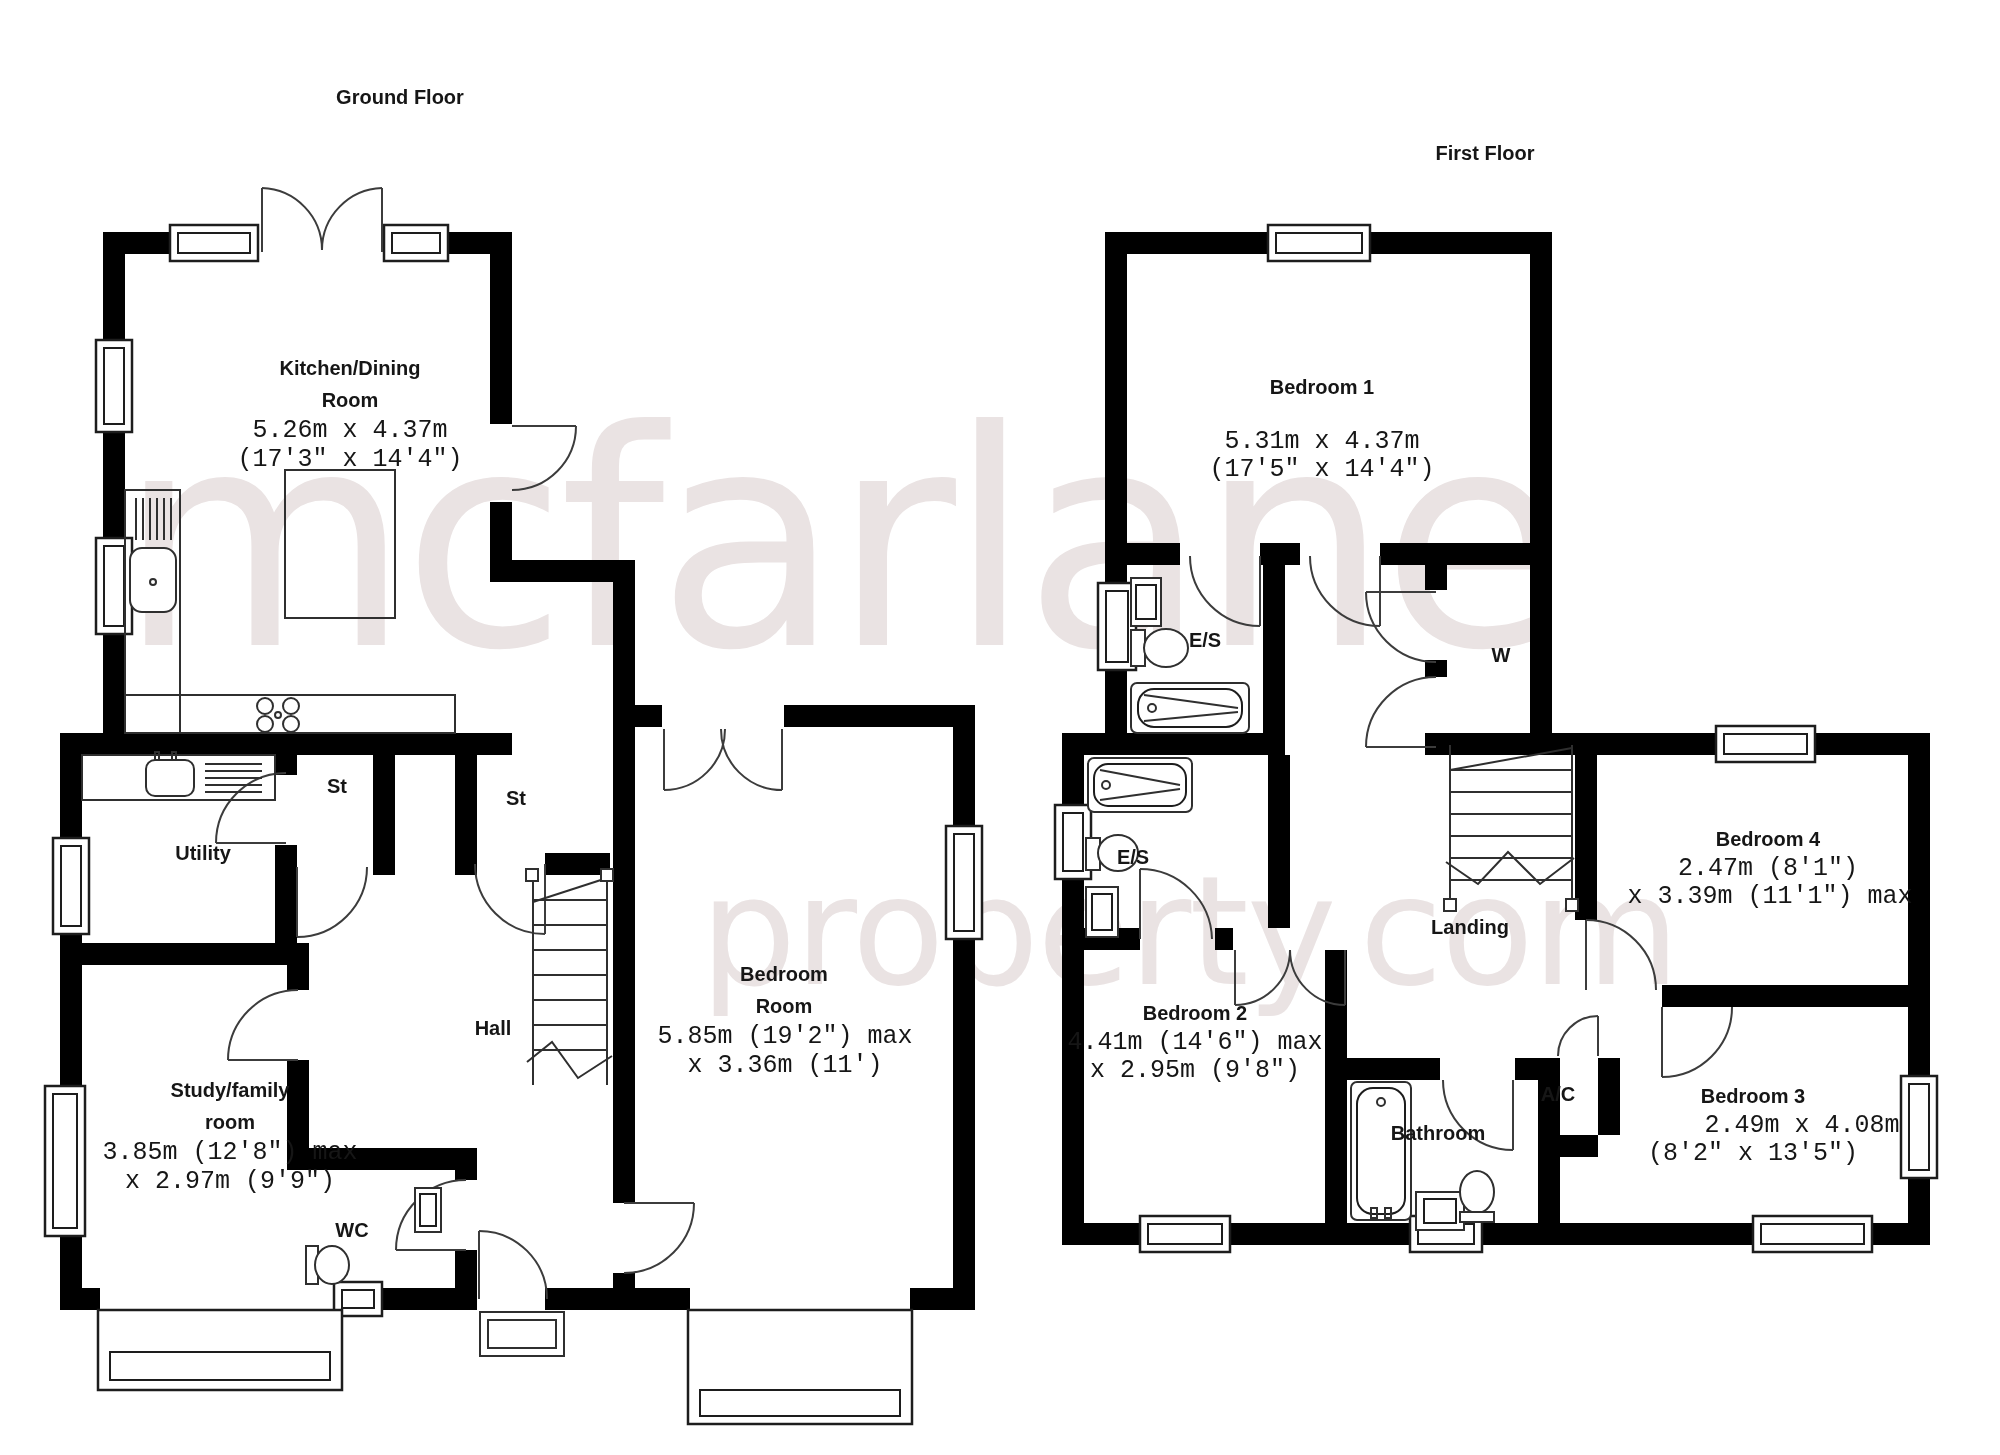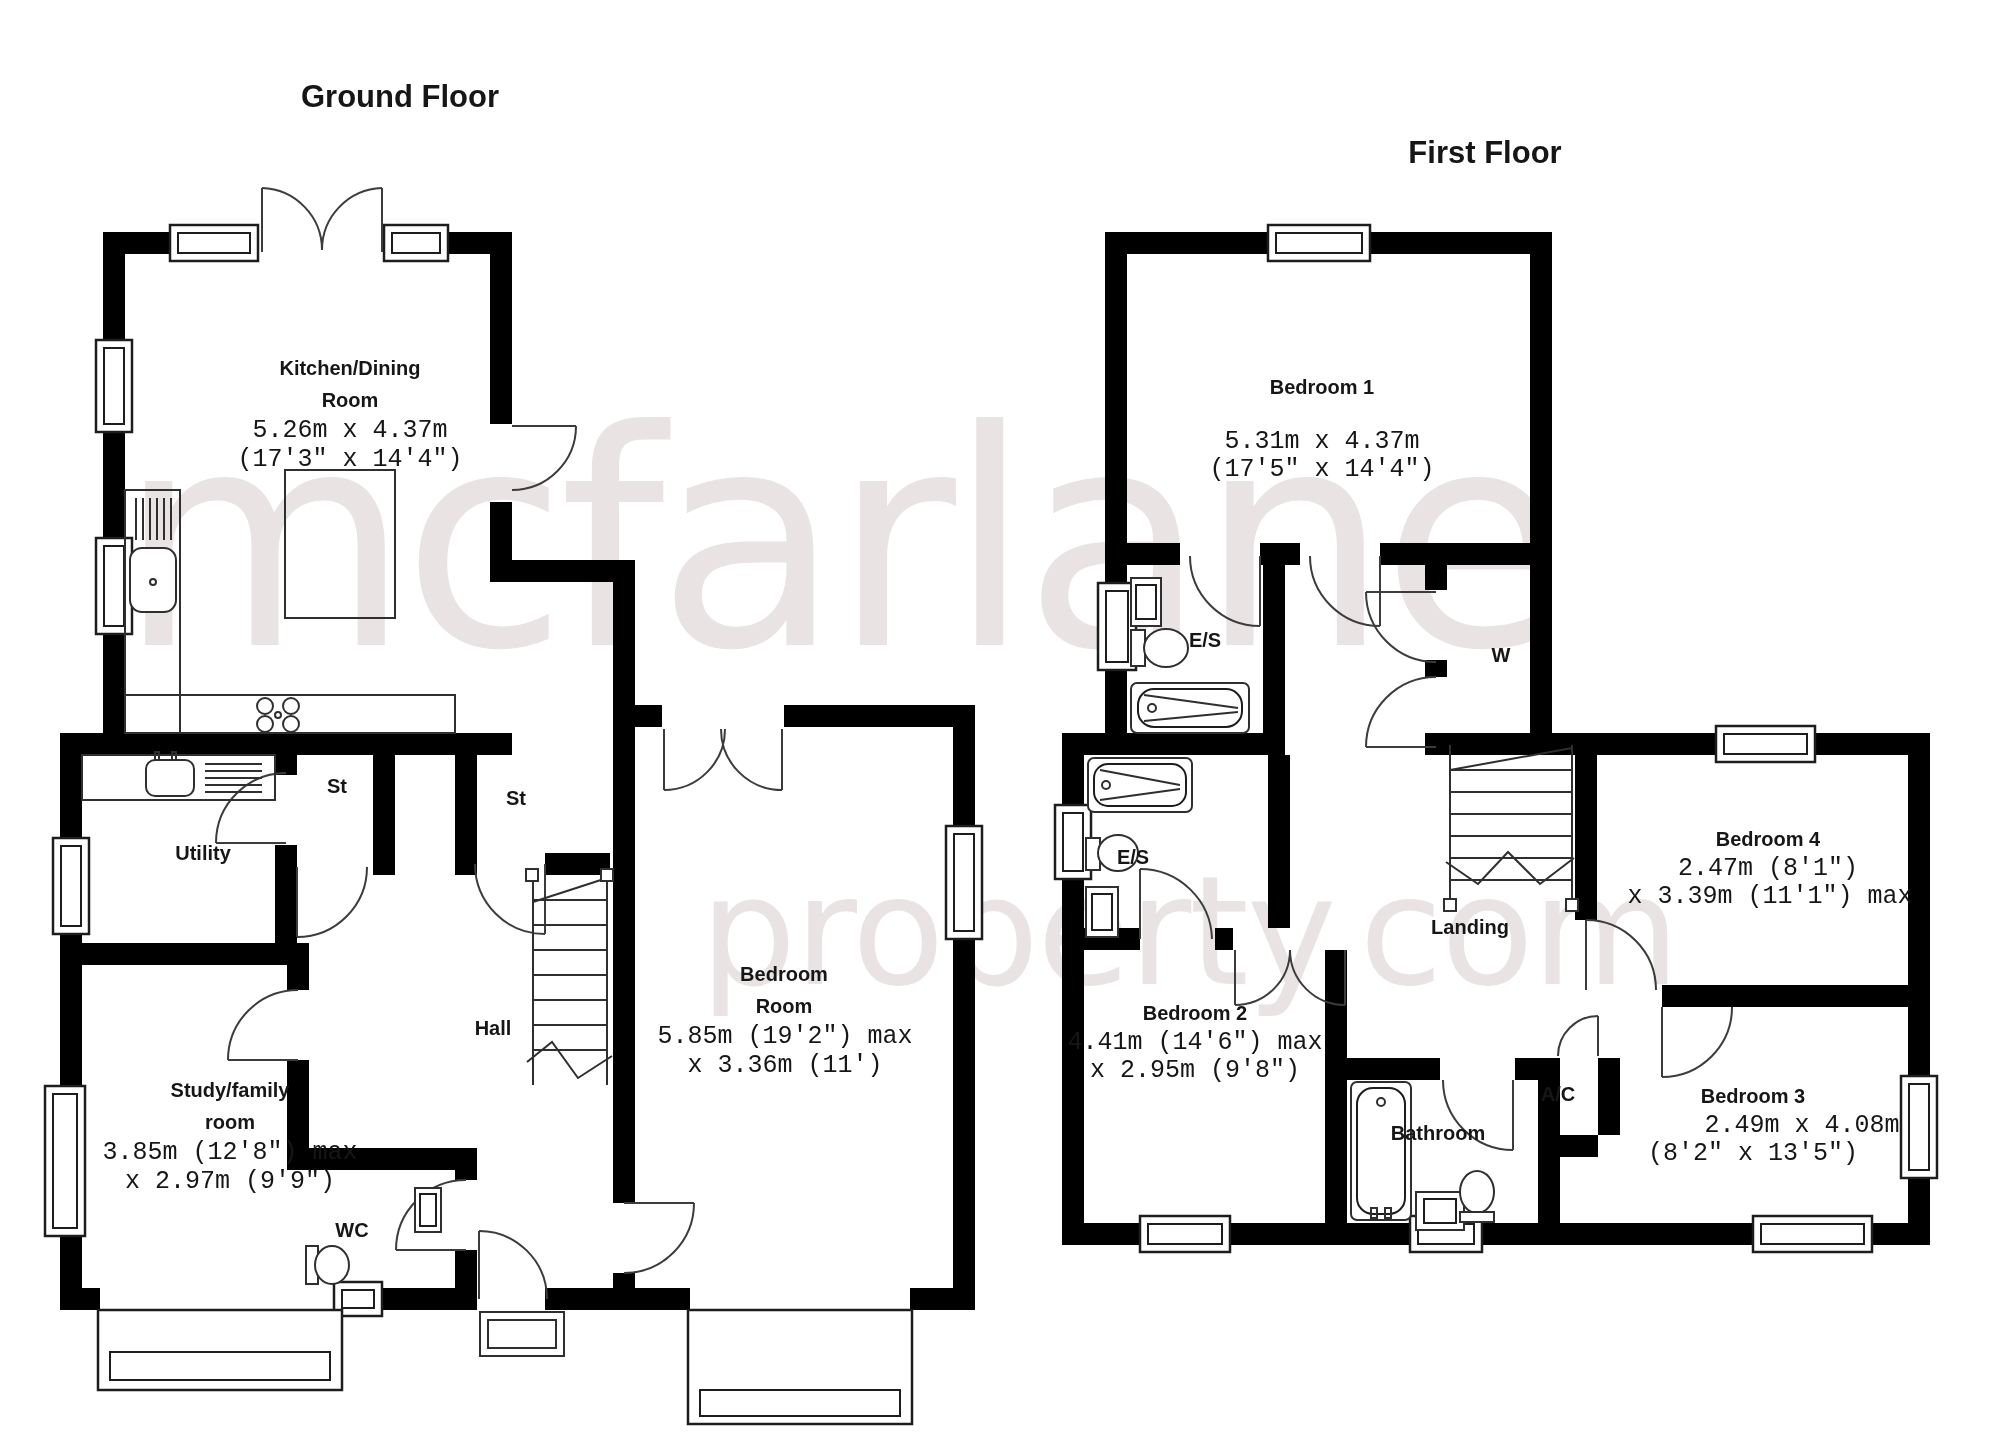--- a/index.html
+++ b/index.html
@@ -7,21 +7,21 @@
           font-family:"Liberation Sans",sans-serif;}
   .wm{position:absolute;color:#eae3e3;line-height:1;white-space:nowrap;z-index:1;
       font-family:"DejaVu Sans",sans-serif;}
   .wm1{left:118px;top:392px;font-size:300px;letter-spacing:-8px;}
   .wm2{left:700px;top:856px;font-size:152px;letter-spacing:-2px;}
   svg.plan{position:absolute;left:0;top:0;z-index:2;}
   .labels{position:absolute;left:0;top:0;width:100%;height:100%;z-index:3;}
   .lbl{position:absolute;transform:translate(-50%,-50%);white-space:nowrap;
        font-weight:700;font-size:20px;color:#161616;}
   .dim{font-weight:400;font-size:25px;font-family:Liberation Mono, monospace;}
-  .title{font-size:31px;}
+  .title{font-size:20px;}
   
   .wall{fill:#000;}
   .win{fill:#fff;stroke:#1d1d1d;stroke-width:2.5;}
   .winin{fill:#fff;stroke:#1d1d1d;stroke-width:2;}
   .door{fill:none;stroke:#3c3c3c;stroke-width:2;}
   .thin{fill:none;stroke:#2f2f2f;stroke-width:2;}
   .fixw{fill:#fff;stroke:#2f2f2f;stroke-width:2;}
 </style>
 </head>
 <body>

